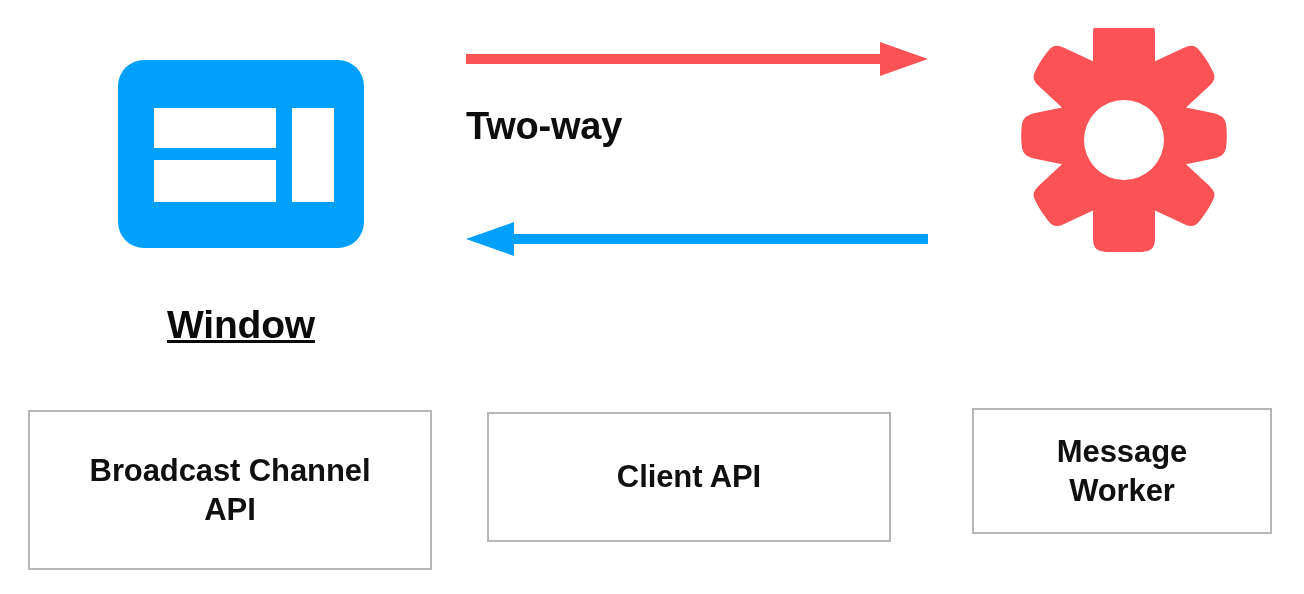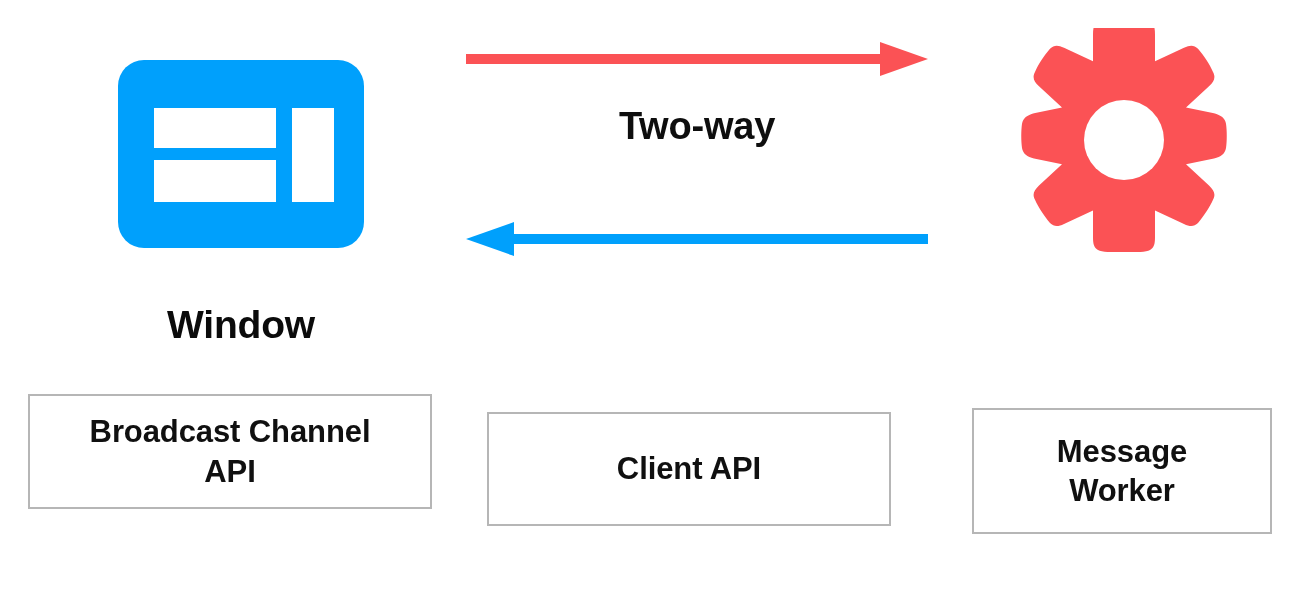--- a/index.html
+++ b/index.html
@@ -54,40 +54,41 @@
     width: 462px;
     height: 44px;
   }
 
   
   .center-caption {
     position: absolute;
     left: 466px;
     top: 100px;
     width: 462px;
-    text-align: center;
+    text-align: left;
     font-size: 38px;
     font-weight: bold;
     line-height: 1.38;
     color: #0e0e0e;
     letter-spacing: -0.2px;
   }
   .center-caption .line {
     display: block;
     white-space: nowrap;
   }
 
   
   .node-label {
     position: absolute;
     font-size: 39px;
     font-weight: bold;
     color: #0b0b0b;
     text-align: center;
     letter-spacing: -0.2px;
+    text-decoration: underline;
   }
   #label-window {
     left: 118px;
     top: 303px;
     width: 246px;
   }
   #label-worker {
     left: 1018px;
     top: 303px;
     width: 212px;
@@ -105,22 +106,22 @@
     text-align: center;
   }
   .api-box .api-text {
     font-size: 31px;
     font-weight: bold;
     color: #101010;
     line-height: 1.26;
     padding: 0 10px;
     letter-spacing: -0.1px;
   }
-  #api-box-0 { left: 28px;  top: 394px; width: 404px; height: 115px; }
-  #api-box-1 { left: 487px; top: 412px; width: 404px; height: 114px; }
+  #api-box-0 { left: 28px;  top: 410px; width: 404px; height: 160px; }
+  #api-box-1 { left: 487px; top: 412px; width: 404px; height: 130px; }
   #api-box-2 { left: 972px; top: 408px; width: 300px; height: 126px; }
 </style>
 </head>
 <body>
 
 <div id="canvas">
 
   <div class="window-icon">
     <svg width="246" height="188" viewBox="0 0 246 188" xmlns="http://www.w3.org/2000/svg" aria-hidden="true">
       <rect x="0" y="0" width="246" height="188" rx="26" ry="26" fill="#00a0fc"></rect>

